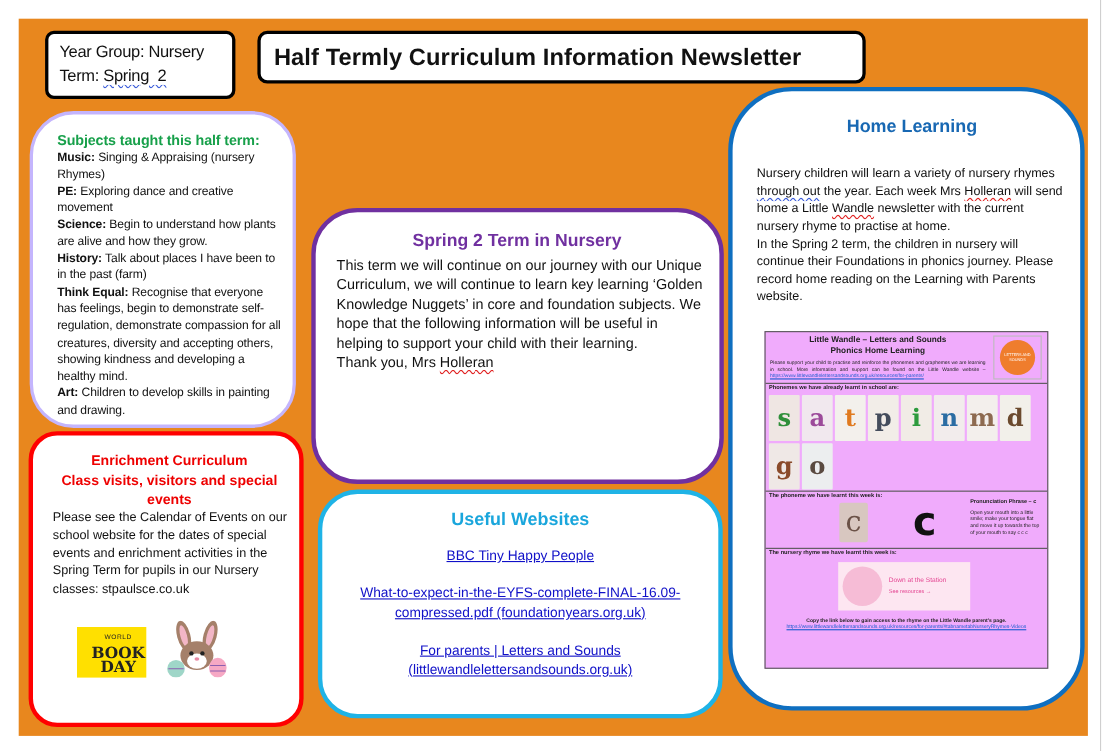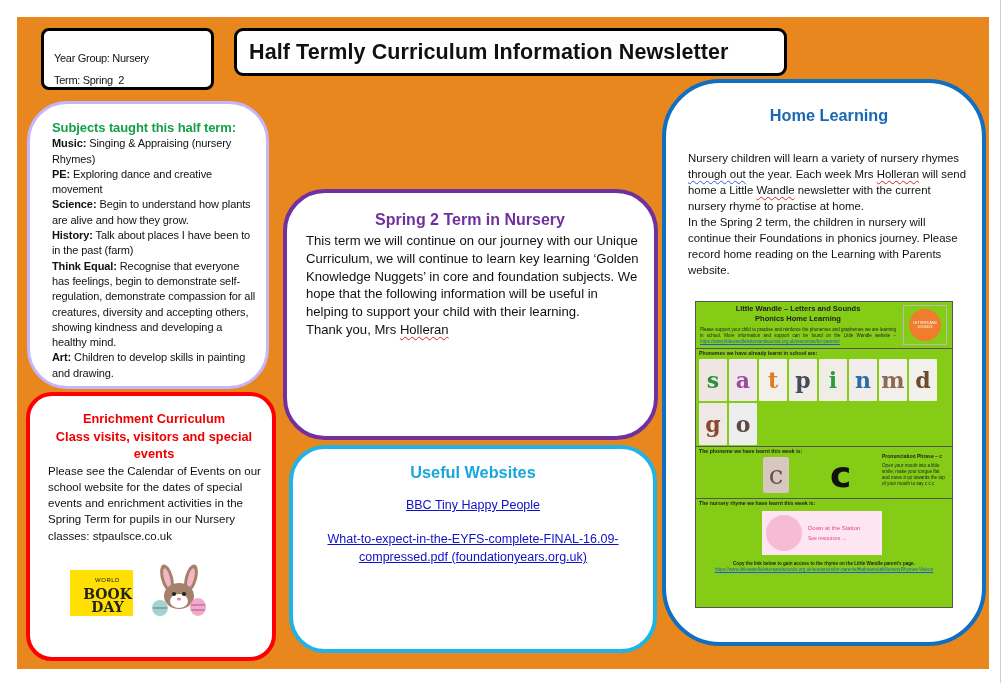--- a/index.html
+++ b/index.html
@@ -5,21 +5,21 @@
   * { box-sizing: border-box; margin: 0; padding: 0; }
   html, body { width: 1003px; height: 683px; background: #ffffff; overflow: hidden; }
   body { position: relative; font-family: "Liberation Sans", "DejaVu Sans", sans-serif; color: #111; }
 
   .page-bg { position: absolute; left: 17px; top: 17px; width: 972px; height: 652px; background: #e8871e; }
   .page-edge { position: absolute; left: 1000px; top: 0; width: 1px; height: 683px; background: #cfcfcf; }
 
   .box { position: absolute; background: #fff; overflow: hidden; }
 
   
-  .yg { left: 41px; top: 28px; width: 173px; height: 62px; border: 3px solid #000; border-radius: 8px; padding: 16px 10px; font-size: 11px; line-height: 22px; letter-spacing: -0.3px; }
+  .yg { left: 41px; top: 28px; width: 173px; height: 62px; border: 3px solid #000; border-radius: 8px; padding: 6px 10px; font-size: 15px; line-height: 22px; letter-spacing: -0.3px; }
   .spell-blue { text-decoration: underline wavy #3a5bd9; text-decoration-thickness: 1px; text-underline-offset: 2px; }
   .spell-red { text-decoration: underline wavy #e02020; text-decoration-thickness: 1px; text-underline-offset: 2px; }
 
   
   .title { left: 234px; top: 28px; width: 553px; height: 48px; border: 3px solid #000; border-radius: 9px; display: flex; align-items: center; padding-left: 12px; font-weight: bold; font-size: 21.5px; letter-spacing: 0.1px; }
 
   
   .subjects { left: 27px; top: 101px; width: 242px; height: 288px; border: 3px solid #c4b5fd; border-radius: 40px; padding: 16px 8px 0 22px; font-size: 11px; line-height: 15.3px; letter-spacing: -0.1px; }
   .subjects h3 { color: #17a04a; font-size: 13px; font-weight: bold; margin-bottom: 1px; }
   .subjects b { font-weight: bold; }
@@ -39,21 +39,21 @@
   
   .websites { left: 289px; top: 445px; width: 368px; height: 208px; border: 4px solid #1fb3e6; border-radius: 36px; padding: 14px 10px 0 10px; text-align: center; font-size: 12.5px; line-height: 18px; }
   .websites h3 { color: #1aa6dc; font-size: 16.3px; font-weight: bold; margin-bottom: 15px; }
   .websites a { color: #1010c8; text-decoration: underline; display: block; margin-bottom: 16px; }
 
   
   .home { left: 662px; top: 79px; width: 324px; height: 567px; border: 4px solid #0f6fc0; border-radius: 58px; padding: 22px 12px 0 22px; font-size: 11.4px; line-height: 16px; }
   .home h3 { color: #1868b3; text-align: center; font-size: 16.3px; line-height: 20px; font-weight: bold; margin-bottom: 25px; }
 
   
-  .leaflet { position: absolute; left: 29px; top: 218px; width: 258px; height: 307px; border: 1px solid #555; background: #84cc16; font-size: 5.5px; line-height: 7px; color: #222; }
+  .leaflet { position: absolute; left: 29px; top: 218px; width: 258px; height: 307px; border: 1px solid #555; background: #f0abfc; font-size: 5.5px; line-height: 7px; color: #222; }
   .lf-head { height: 47px; border-bottom: 1px solid #555; position: relative; padding: 2px 56px 0 4px; text-align: center; }
   .lf-head .t1 { font-size: 7.5px; font-weight: bold; line-height: 10px; }
   .lf-head .t2 { font-size: 7.5px; font-weight: bold; line-height: 10px; margin-bottom: 3px; }
   .lf-head .p { text-align: justify; font-size: 4.5px; line-height: 6px; }
   .lf-head .p a { color: #1a5bd0; text-decoration: underline; }
   .lf-logo { position: absolute; right: 5px; top: 3px; width: 44px; height: 40px; border: 1px solid #bbb; display: flex; align-items: center; justify-content: center; }
   .lf-logo span { width: 32px; height: 32px; border-radius: 50%; background: #ef7d2d; color: #fff; font-size: 3.5px; display: flex; align-items: center; justify-content: center; text-align: center; line-height: 4px; }
   .lf-sec { border-bottom: 1px solid #555; position: relative; padding: 1px 3px; }
   .lf-sec .lbl { font-weight: bold; font-size: 5.2px; }
   .ph-grid { display: flex; flex-wrap: wrap; gap: 2px; margin-top: 2px; width: 245px; }
@@ -125,20 +125,21 @@
 <div class="box spring">
   <h3>Spring 2 Term in Nursery</h3>
   <p>This term we will continue on our journey with our Unique Curriculum, we will continue to learn key learning ‘Golden Knowledge Nuggets’ in core and foundation subjects. We hope that the following information will be useful in helping to support your child with their learning.</p>
   <p><span style="white-space:pre">Thank you, Mrs </span><span class="spell-red">Holleran</span></p>
 </div>
 
 <div class="box websites">
   <h3>Useful Websites</h3>
   <a>BBC Tiny Happy People</a>
   <a style="padding:0 12px">What-to-expect-in-the-EYFS-complete-FINAL-16.09-compressed.pdf (foundationyears.org.uk)</a>
+  <a style="padding:0 40px">For parents | Letters and Sounds (littlewandlelettersandsounds.org.uk)</a>
 </div>
 
 <div class="box home">
   <h3>Home Learning</h3>
   <p><span>Nursery children will learn a variety of nursery rhymes </span><span class="spell-blue">through out</span><span> the year. Each week Mrs </span><span class="spell-red">Holleran</span><span> will send home a Little </span><span class="spell-red">Wandle</span><span> newsletter with the current nursery rhyme to practise at home.</span></p>
   <p>In the Spring 2 term, the children in nursery will continue their Foundations in phonics journey. Please record home reading on the Learning with Parents website.</p>
 
   <div class="leaflet">
     <div class="lf-head">
       <div class="t1">Little Wandle – Letters and Sounds</div>

